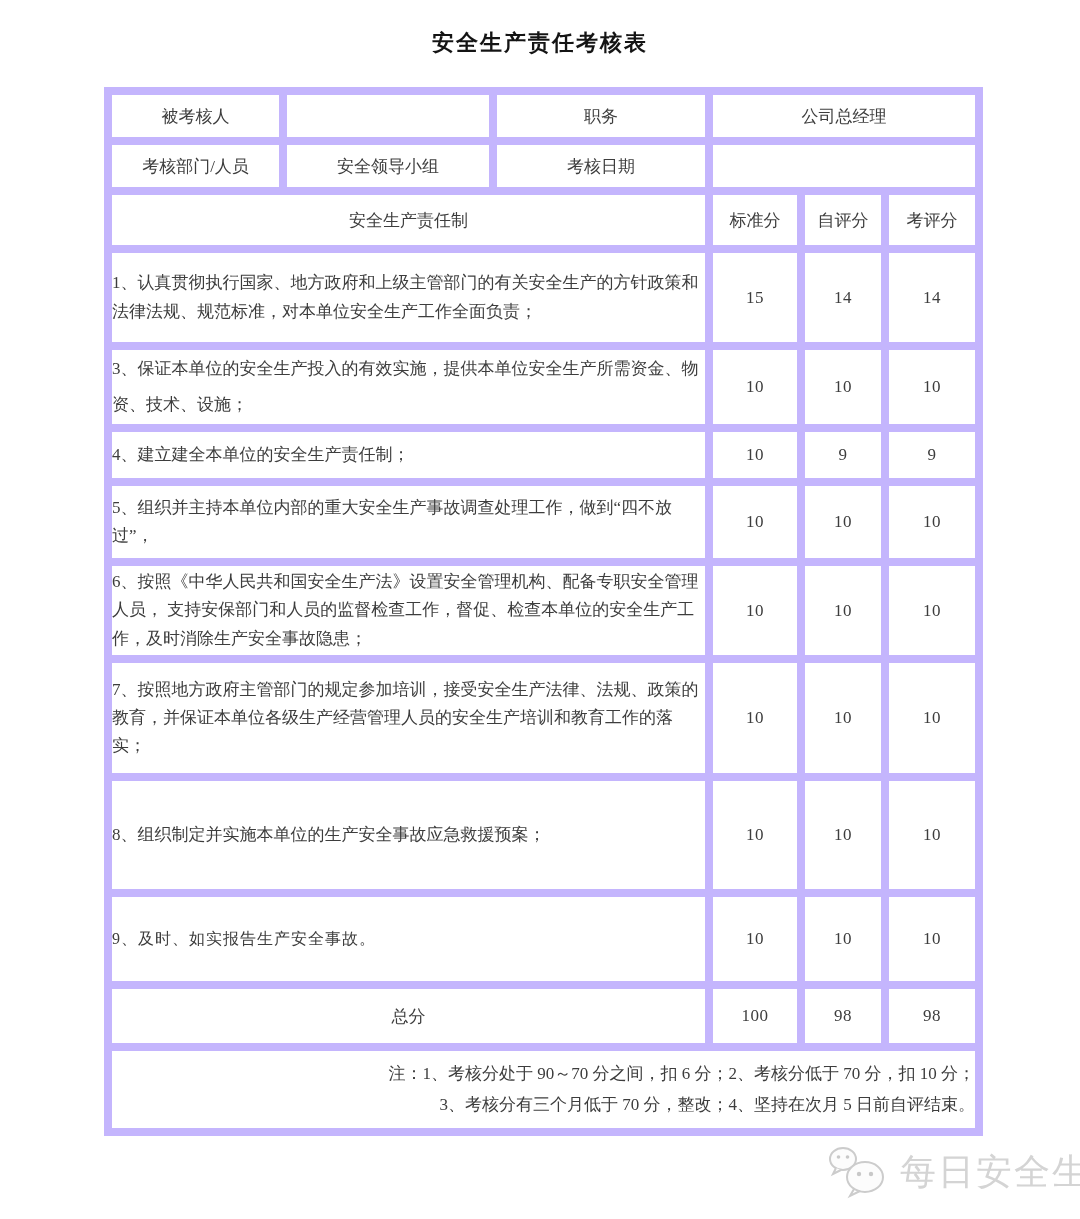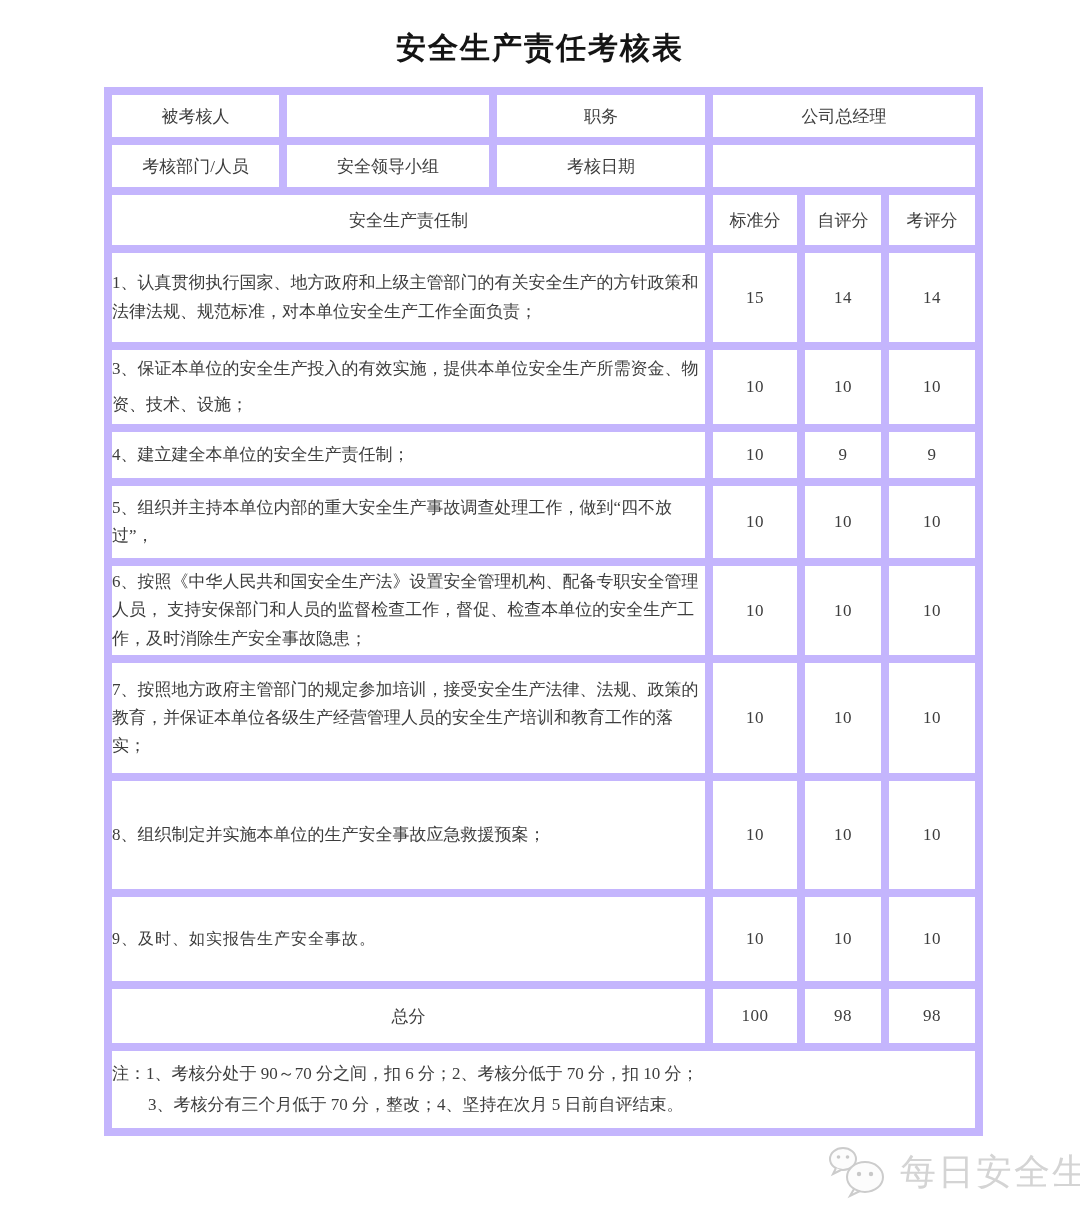--- a/index.html
+++ b/index.html
@@ -16,21 +16,21 @@
     color: #3d3d3d;
   }
   .page-title {
     position: absolute;
     top: 28px;
     left: 0;
     width: 100%;
     text-align: center;
     font-family: "Liberation Sans", sans-serif;
     font-weight: bold;
-    font-size: 30px;
+    font-size: 22px;
     color: #141414;
     letter-spacing: 2px;
   }
   table.assessment {
     position: absolute;
     left: 104px;
     top: 87px;
     width: 871px;
     border-collapse: collapse;
     table-layout: fixed;
@@ -61,21 +61,21 @@
   tr.r-i3 { height: 82px; margin-top: 14px; }
   tr.r-i3 td.desc { line-height: 2.1; }
   tr.r-i4 { height: 54px; }
   tr.r-i5 { height: 80px; }
   tr.r-i6 { height: 97px; margin-left: 36px; }
   tr.r-i7 { height: 118px; }
   tr.r-i8 { height: 116px; }
   tr.r-i9 { height: 92px; }
   tr.r-i9 td.desc { font-size: 16px; letter-spacing: 1px; }
   tr.r-total { height: 62px; }
-  tr.r-note  { height: 85px; }
+  tr.r-note  { height: 85px; text-align: right; }
   td.note-cell {
     padding: 10px 14px;
     line-height: 1.8;
     font-size: 17px;
   }
   .note-line2 { padding-left: 36px; }
   .watermark {
     position: absolute;
     left: 826px;
     top: 1144px;

